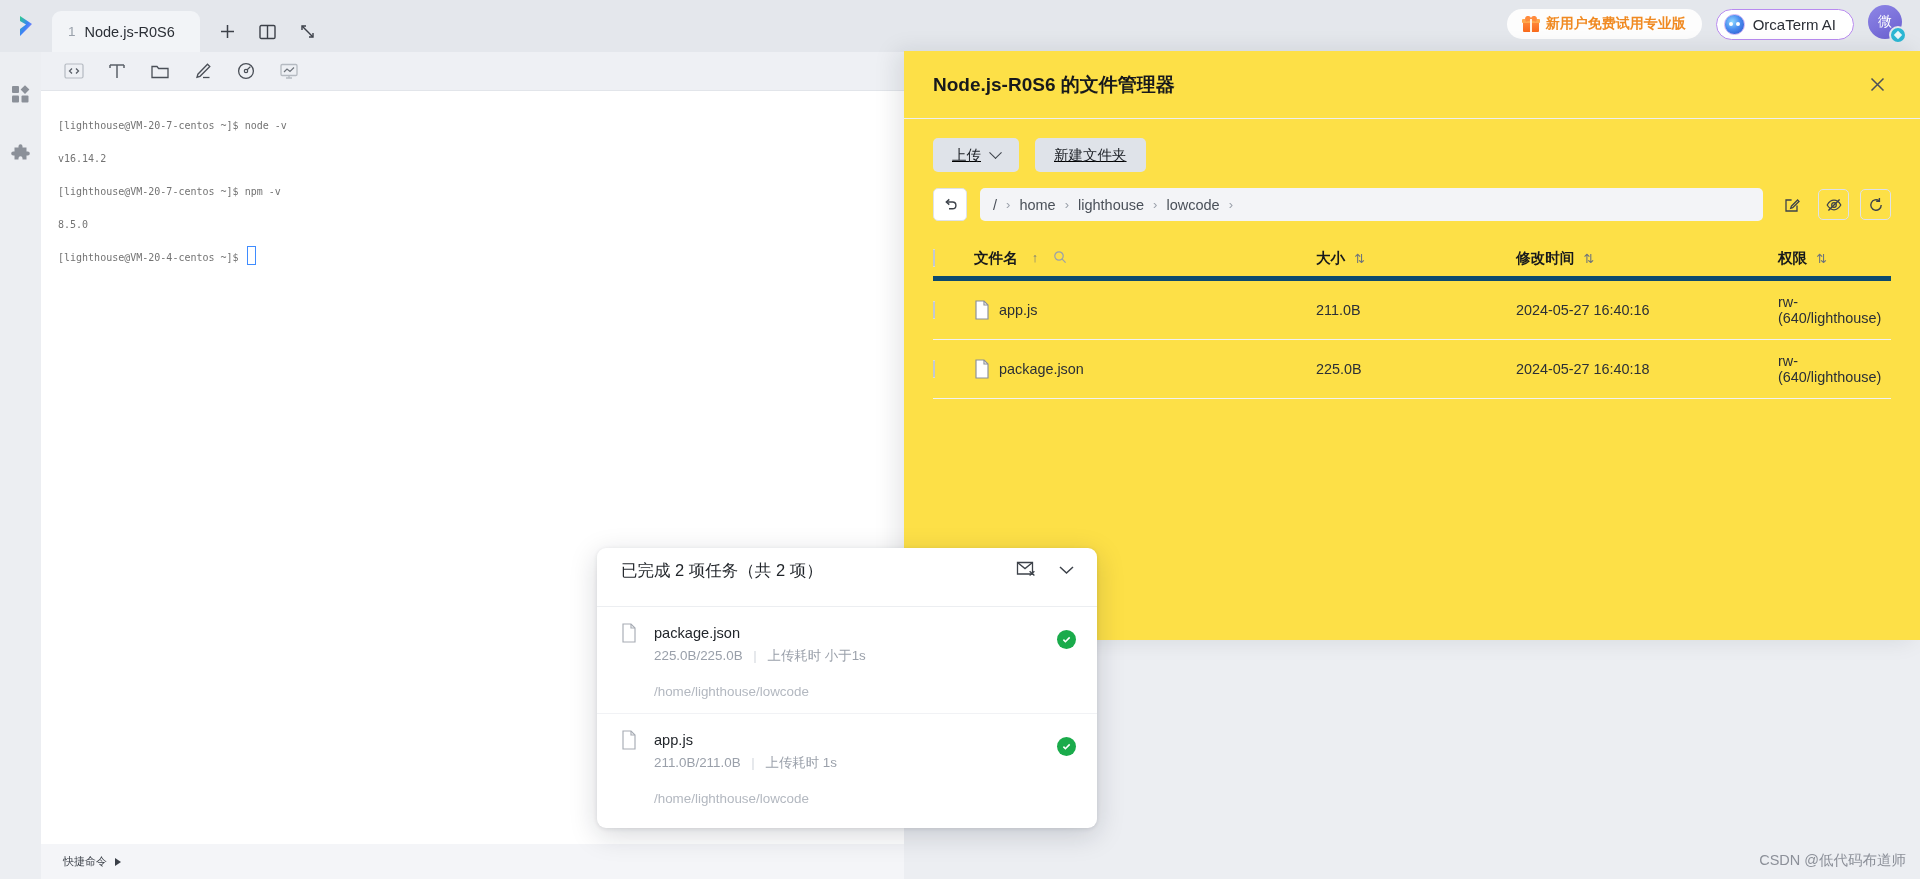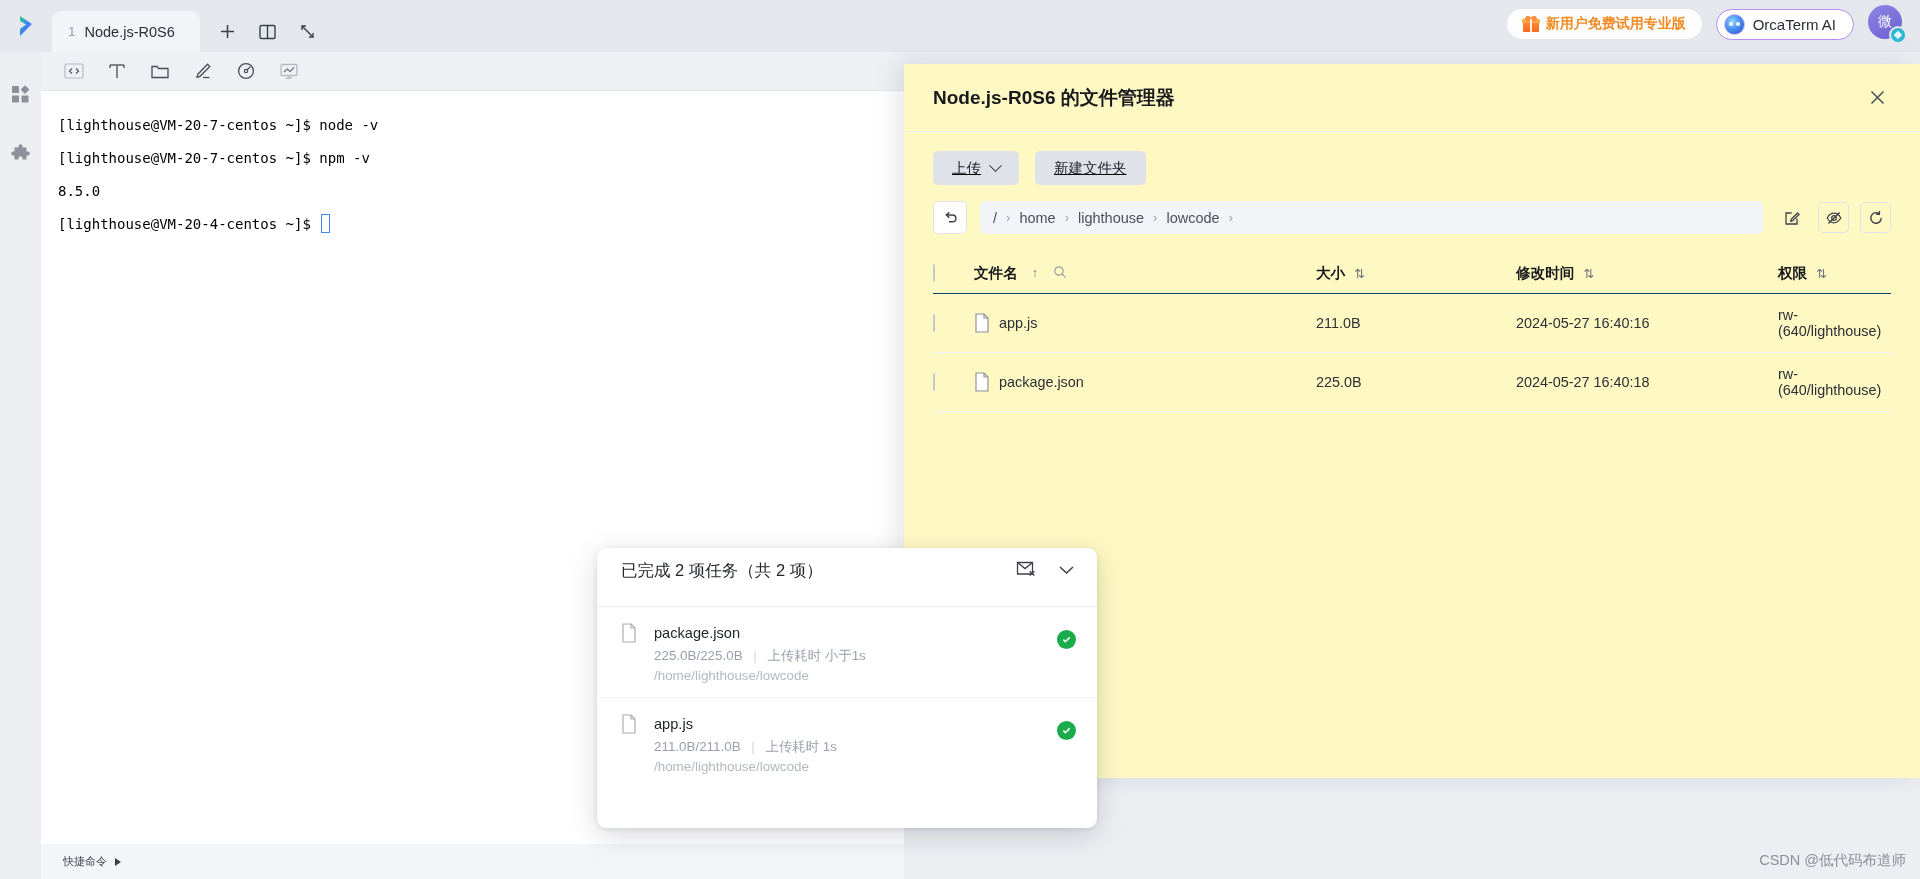--- a/index.html
+++ b/index.html
@@ -99,38 +99,38 @@
     color: #5b6068; cursor: pointer;
   }
 
   
   .term {
     position: absolute; left: 41px; top: 91px; width: 863px; height: 753px;
     background: #ffffff; padding: 18px 0 0 17px; overflow: hidden;
   }
   .tline {
     font-family: "DejaVu Sans Mono", "Liberation Mono", monospace;
-    font-size: 14px; color: #000000; line-height: 33px; white-space: pre;
+    font-size: 10px; color: #737373; line-height: 33px; white-space: pre;
   }
   .cursor {
     display: inline-block; width: 9px; height: 19px;
     border: 1.6px solid #3f8cff; vertical-align: -4px; margin-left: 2px;
   }
   .term-foot {
     position: absolute; left: 41px; top: 844px; width: 863px; height: 35px;
     background: #f4f5f8; display: flex; align-items: center; padding-left: 22px;
     gap: 8px; font-size: 11px; color: #3a3f47; cursor: pointer;
   }
   .tri-r { width: 0; height: 0; border-left: 6px solid #3a3f47;
     border-top: 4.5px solid transparent; border-bottom: 4.5px solid transparent; }
 
   
   .fm {
-    position: absolute; left: 904px; top: 64px; width: 1016px; height: 714px;
-    background: #fef9c3; box-shadow: -8px 0 22px rgba(20,25,40,.10);
+    position: absolute; left: 904px; top: 51px; width: 1016px; height: 589px;
+    background: #fde047; box-shadow: -8px 0 22px rgba(20,25,40,.10);
   }
   .fm-head {
     height: 68px; display: flex; align-items: center; padding: 0 28px 0 29px;
     border-bottom: 1px solid #eceef1;
   }
   .fm-title { font-size: 19px; font-weight: 700; color: #17191c; }
   .fm-close { margin-left: auto; width: 30px; height: 30px; color: #4b5058; cursor: pointer;
     display: flex; align-items: center; justify-content: center; }
   .fm-actions { padding: 19px 0 0 29px; display: flex; gap: 16px; text-decoration: underline; }
   .btn {
@@ -155,21 +155,21 @@
   .crumb-item { cursor: pointer; white-space: nowrap; }
   .crumb-sep { color: #9aa0aa; font-size: 13px; }
   .crumb-tools { display: flex; align-items: center; gap: 11px; flex: none; }
   .crumb-tool { width: 31px; height: 31px; display: flex; align-items: center; justify-content: center;
     color: #3d424a; cursor: pointer; }
   .crumb-tool.boxed { border: 1px solid #dfe2e7; border-radius: 5px; }
 
   
   .tbl { padding: 0 29px; margin-top: 19px; }
   .thead, .trow { display: flex; align-items: center; }
-  .thead { height: 41px; border-bottom: 1px solid #0c4a6e;
+  .thead { height: 41px; border-bottom: 5px solid #0c4a6e;
     font-size: 14.6px; font-weight: 700; color: #17191c; }
   .trow { height: 59px; border-bottom: 1px solid #f0f1f4; font-size: 14.4px; color: #2b2f36; }
   .c-chk { width: 41px; flex: none; }
   .c-name { width: 342px; flex: none; display: flex; align-items: center; gap: 9px; }
   .c-size { width: 200px; flex: none; }
   .c-time { width: 262px; flex: none; }
   .c-perm { flex: 1; }
   .chk {
     width: 15px; height: 15px; border: 1.3px solid #c3c8d0; border-radius: 3px;
     background: #fff; cursor: pointer;
@@ -191,21 +191,21 @@
     border-bottom: 1px solid #eceef1;
   }
   .up-title { font-size: 16.5px; color: #1f2328; }
   .up-hico { margin-left: auto; display: flex; align-items: center; gap: 20px; }
   .up-item { display: flex; padding: 16px 21px 14px 24px; border-bottom: 1px solid #f1f2f5; }
   .up-item:last-child { border-bottom: none; }
   .up-body { flex: 1; padding-left: 17px; }
   .up-fname { font-size: 14.6px; color: #22262b; line-height: 20px; }
   .up-meta { font-size: 13.4px; color: #9aa0aa; margin-top: 3px; line-height: 19px; }
   .up-sep { color: #d4d8de; margin: 0 7px; }
-  .up-path { font-size: 13.4px; color: #b3b8c0; margin-top: 3px; }
+  .up-path { font-size: 13.4px; color: #b3b8c0; margin-top: 19px; }
   .ok-dot {
     width: 19px; height: 19px; border-radius: 50%; background: #1aab4b;
     display: flex; align-items: center; justify-content: center; flex: none; margin-top: 7px;
   }
 
   .watermark {
     position: absolute; right: 14px; bottom: 9px;
     font-size: 14.5px; color: #8c9099;
   }
 </style>
@@ -332,20 +332,21 @@
       <svg viewBox="0 0 22 22" width="22" height="22">
         <rect x="3" y="4.5" width="16" height="11" rx="1.2" stroke="#b5bac1" stroke-width="1.3" fill="none"></rect>
         <path d="M6 12 L9 9 L12 11.5 L16 7.5" stroke="#6e747c" stroke-width="1.2" fill="none"></path>
         <path d="M11 15.5 V18 M8 18 H14" stroke="#b5bac1" stroke-width="1.3"></path>
       </svg>
     </div>
   </div>
 
   <div class="term">
     <div class="tline">[lighthouse@VM-20-7-centos ~]$ node -v</div>
+    <div class="tline">v16.14.2</div>
     <div class="tline">[lighthouse@VM-20-7-centos ~]$ npm -v</div>
     <div class="tline">8.5.0</div>
     <div class="tline"><span>[lighthouse@VM-20-4-centos ~]$ </span><span class="cursor"></span></div>
   </div>
 
   <div class="term-foot">
     <span>快捷命令</span>
     <span class="tri-r"></span>
   </div>
 

